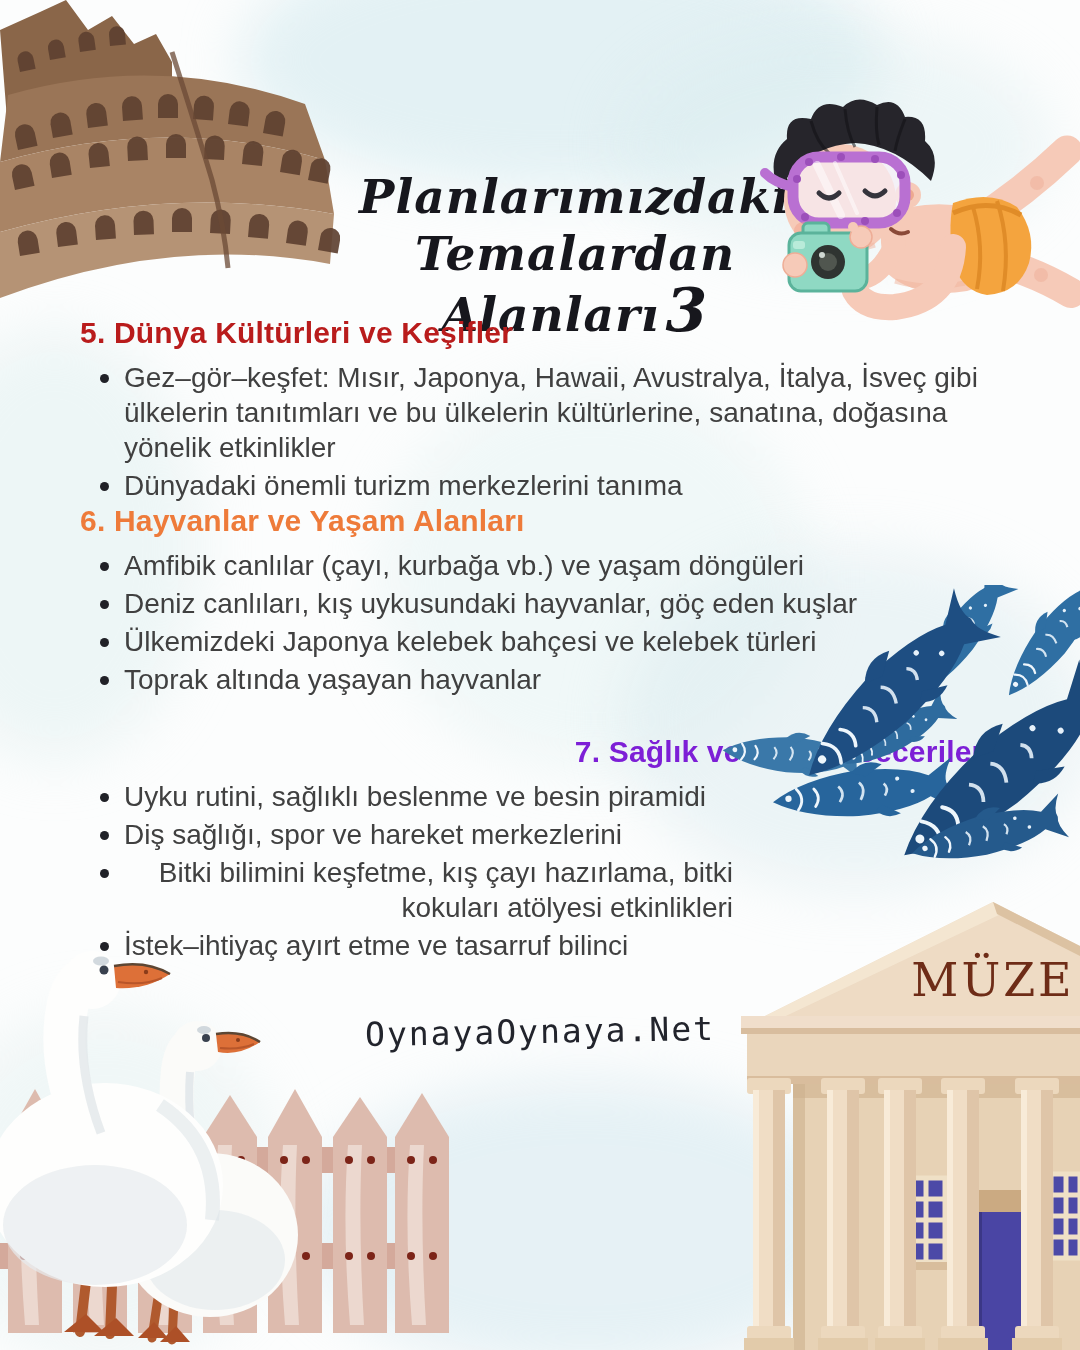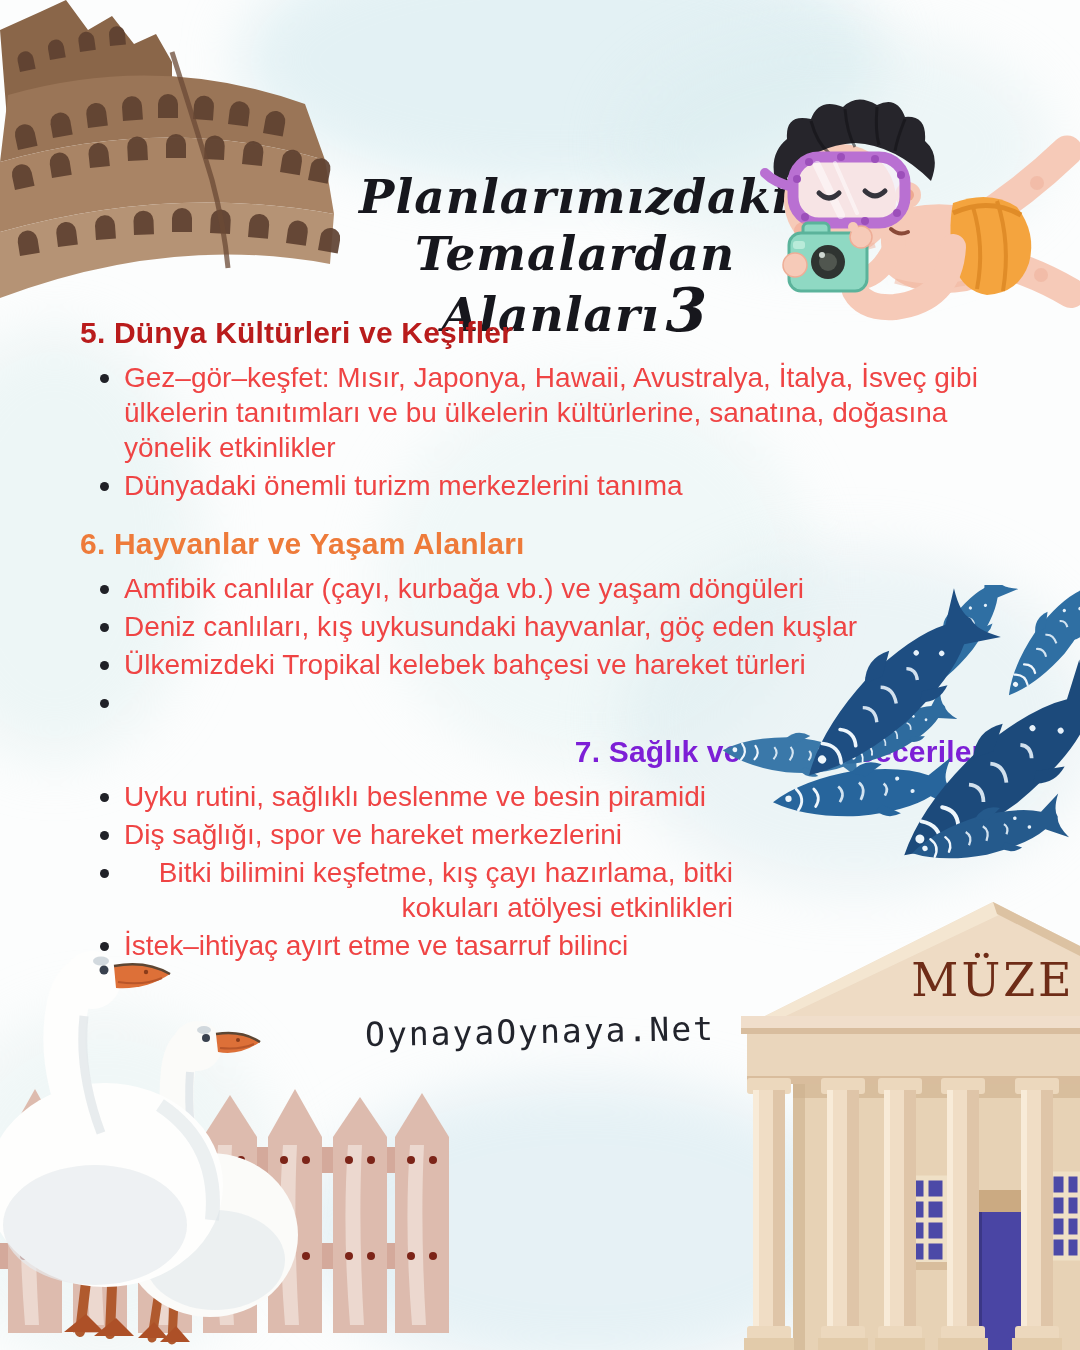--- a/index.html
+++ b/index.html
@@ -11,21 +11,21 @@
   
   .title{position:absolute;left:285px;top:168px;width:580px;text-align:center;
          font-family:"DejaVu Serif",serif;font-style:italic;font-weight:700;
          font-size:47px;line-height:57px;color:#17171d;letter-spacing:1px;}
   .title .num{font-size:60px;font-style:italic;margin-left:6px;}
 
   
   .sec{position:absolute;left:80px;width:912px;}
   .sec h2{margin:0 0 10px;font-size:30px;font-weight:700;letter-spacing:.2px;}
   .sec ul{list-style:none;margin:0;padding:0 0 0 20px;}
-  .sec li{display:flex;gap:15px;font-size:28px;line-height:35px;color:#ef4444;margin:0 0 3px;}
+  .sec li{display:flex;gap:15px;font-size:28px;line-height:35px;color:#404040;margin:0 0 3px;}
   .sec li .bt{max-width:880px;}
   .sec li.narrow .bt{max-width:580px;margin-left:29px;}
   .dot{width:9px;height:9px;border-radius:50%;background:#202127;margin-top:14px;flex:none;}
 
   
   .wm{position:absolute;left:355px;top:1012px;width:370px;text-align:center;
       font-family:"DejaVu Sans Mono",monospace;font-size:33px;letter-spacing:2px;
       color:#22242c;transform:rotate(-1deg);}
 </style>
 </head>
@@ -144,37 +144,38 @@
           <span class="dot"></span>
           <span class="bt">Gez–gör–keşfet: Mısır, Japonya, Hawaii, Avustralya, İtalya, İsveç gibi ülkelerin tanıtımları ve bu ülkelerin kültürlerine, sanatına, doğasına yönelik etkinlikler</span>
         </li>
       <li>
           <span class="dot"></span>
           <span class="bt">Dünyadaki önemli turizm merkezlerini tanıma</span>
         </li>
     </ul>
   </section>
 
-  <section class="sec" id="s6" style="top:527px;">
+  <section class="sec" id="s6" style="top:504px;">
     <h2 style="color: rgb(238, 123, 58); fill: rgb(238, 123, 58);">6. Hayvanlar ve Yaşam Alanları</h2>
     <ul>
       <li>
           <span class="dot"></span>
           <span class="bt">Amfibik canlılar (çayı, kurbağa vb.) ve yaşam döngüleri</span>
         </li>
       <li>
           <span class="dot"></span>
           <span class="bt">Deniz canlıları, kış uykusundaki hayvanlar, göç eden kuşlar</span>
         </li>
       <li>
           <span class="dot"></span>
-          <span class="bt">Ülkemizdeki Tropikal kelebek bahçesi ve hareket türleri</span>
-        </li>
-      <li>
-          <span class="dot"></span>
+          <span class="bt">Ülkemizdeki Japonya kelebek bahçesi ve kelebek türleri</span>
+        </li>
+      <li>
+          <span class="dot"></span>
+          <span class="bt">Toprak altında yaşayan hayvanlar</span>
         </li>
     </ul>
   </section>
 
   <section class="sec" id="s7" style="top:735px;text-align:right;">
     <h2 style="color: rgb(125, 31, 214); fill: rgb(125, 31, 214);">7. Sağlık ve Yaşam Becerileri</h2>
     <ul>
       <li>
           <span class="dot"></span>
           <span class="bt">Uyku rutini, sağlıklı beslenme ve besin piramidi</span>

